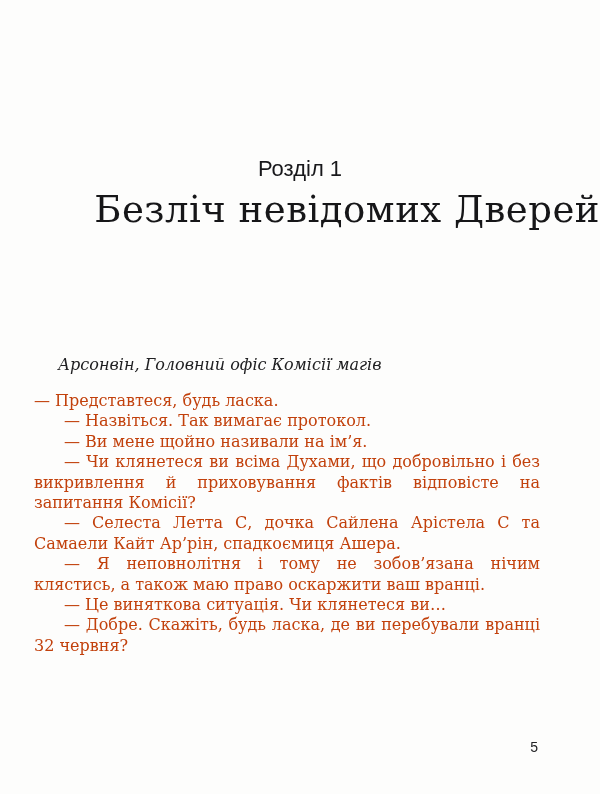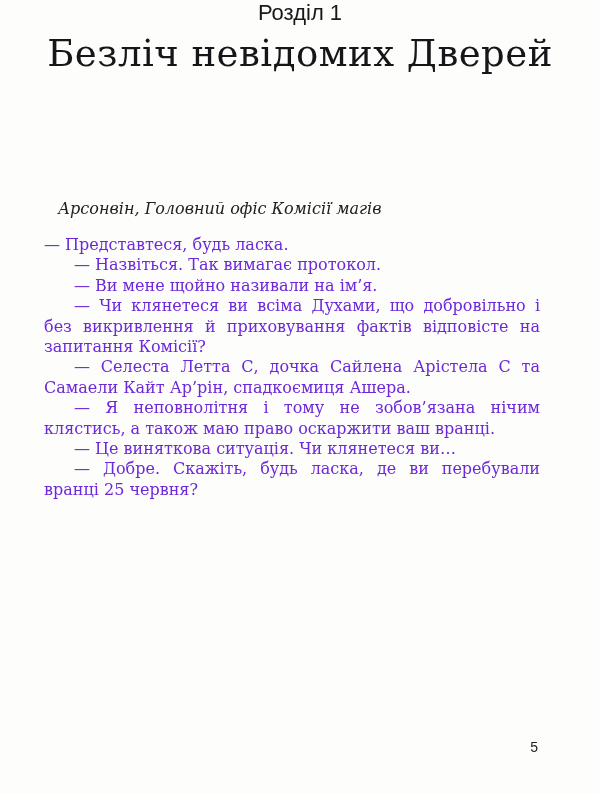--- a/index.html
+++ b/index.html
@@ -13,52 +13,53 @@
   }
   .page {
     position: relative;
     width: 600px;
     height: 794px;
     background: #fdfdfc;
     color: #1c1c1e;
     overflow: hidden;
   }
   .chapter-label {
+    padding-top: 156px;
     text-align: center;
     font-family: "Liberation Sans", sans-serif;
     font-size: 22px;
     line-height: 26px;
     color: #18181b;
   }
   .chapter-title {
     margin: 4px 0 14px 0;
-    text-align: center;
+    text-align: right;
     font-family: "DejaVu Serif", serif;
     font-weight: normal;
     font-size: 37px;
     line-height: 48px;
     letter-spacing: 0.5px;
     white-space: nowrap;
     color: #161618;
   }
   .scene {
     margin: 120px 60px 0 58px;
     font-family: "DejaVu Serif", serif;
     font-style: italic;
     font-size: 16px;
     line-height: 22px;
     color: #202022;
   }
   .body-text {
-    margin: 15px 60px 0 44px;
+    margin: 15px 60px 0 34px;
     font-family: "DejaVu Serif", serif;
     font-size: 16px;
     line-height: 20.4px;
     text-align: justify;
-    color: #6d28d9;
+    color: #c2410c;
   }
   .body-text p {
     margin: 0;
     padding: 0;
     text-indent: 30px;
   }
   .body-text p.no-indent {
     text-indent: 0;
   }
   .page-number {
@@ -84,18 +85,18 @@
   </div>
 
   <div class="body-text">
     <p class="no-indent">— Представтеся, будь ласка.</p>
     <p>— Назвіться. Так вимагає протокол.</p>
     <p>— Ви мене щойно називали на ім’я.</p>
     <p>— Чи клянетеся ви всіма Духами, що добровільно і без викривлення й приховування фактів відповісте на запитання Комісії?</p>
     <p>— Селеста Летта С, дочка Сайлена Арістела С та Самаели Кайт Ар’рін, спадкоємиця Ашера.</p>
     <p>— Я неповнолітня і тому не зобов’язана нічим клястись, а також маю право оскаржити ваш вранці.</p>
     <p>— Це виняткова ситуація. Чи клянетеся ви…</p>
-    <p>— Добре. Скажіть, будь ласка, де ви перебували вранці 25 червня?</p>
+    <p>— Добре. Скажіть, будь ласка, де ви перебували вранці 32 червня?</p>
   </div>
 
   <div class="page-number">5</div>
 
 </div>
 
 </body></html>

